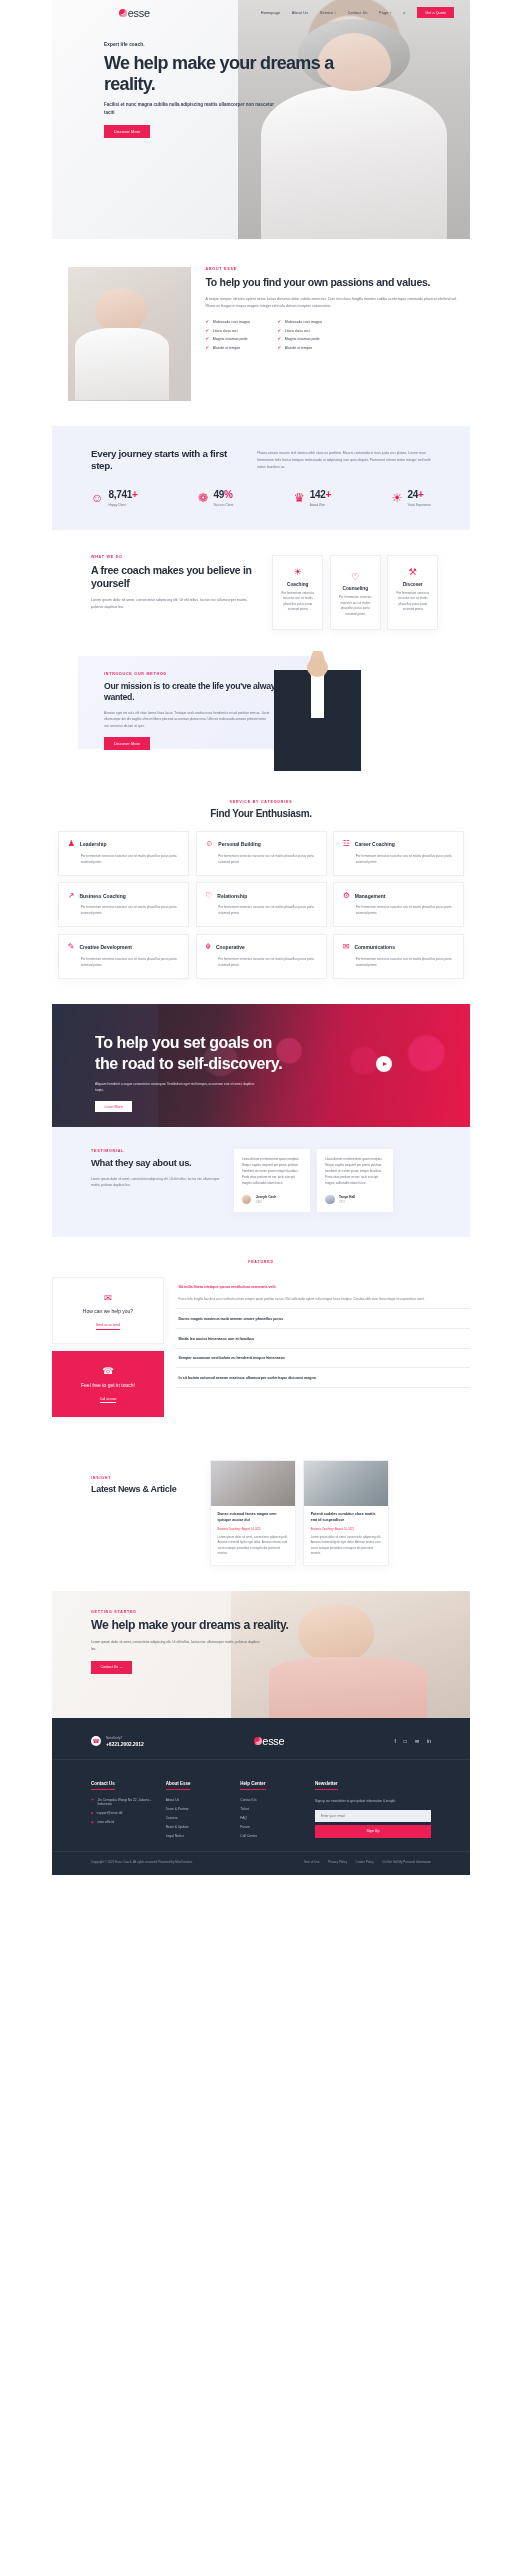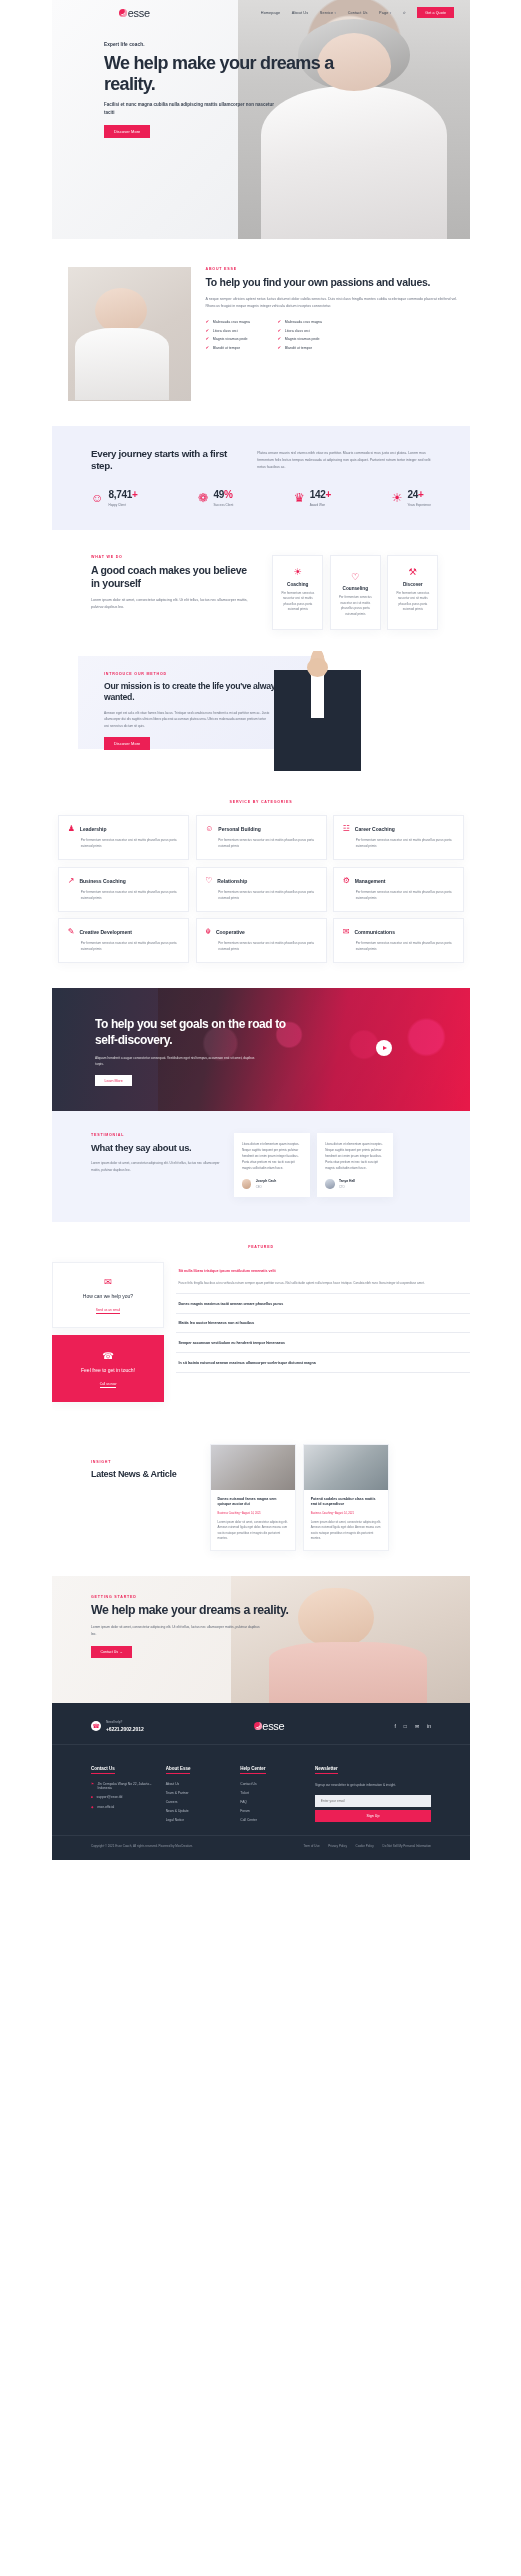--- a/index.html
+++ b/index.html
@@ -170,21 +170,21 @@
     position:absolute; right:0; top:0; width:312px; height:123px; opacity:.45;
     background:
       radial-gradient(circle at 20% 45%, #caa98f 0 6%, transparent 7%),
       radial-gradient(circle at 42% 38%, #e2c2a6 0 6%, transparent 7%),
       radial-gradient(circle at 66% 46%, #b98f72 0 6%, transparent 7%),
       radial-gradient(circle at 86% 40%, #d9b595 0 6%, transparent 7%),
       linear-gradient(120deg,#6b4b40,#8c6a56 50%,#47343a);
     mix-blend-mode:overlay;
   }
   .video-copy{ position:relative; z-index:2; padding:29px 0 0 43px; width:239px; }
-  .video-h{ font-size:12px; font-weight:700; color:#fff; line-height:1.3; letter-spacing:-0.4px; }
+  .video-h{ font-size:16px; font-weight:700; color:#fff; line-height:1.3; letter-spacing:-0.4px; }
   .video-p{ font-size:3.2px; color:rgba(255,255,255,.82); line-height:1.9; margin-top:6.5px; width:167px; }
   .btn-white{
     display:inline-block; background:#fff; color:#ec1f55; font-size:3.6px;
     padding:3.6px 9.4px; margin-top:8px; cursor:pointer;
   }
   .play{
     position:absolute; right:78px; top:52px; width:16px; height:16px;
     border-radius:50%; background:#fff; z-index:3;
     display:flex; align-items:center; justify-content:center;
   }
@@ -414,21 +414,21 @@
           <div class="stat-num"><span>24</span><em>+</em></div>
           <div class="stat-lbl">Years Experience</div>
         </div>
       </div>
     </div>
   </section>
 
   <section class="wwd">
     <div class="wwd-left">
       <div class="label-pink">WHAT WE DO</div>
-      <h2 class="h2">A good coach makes you believe in yourself</h2>
+      <h2 class="h2">A free coach makes you believe in yourself</h2>
       <p class="p-sm">Lorem ipsum dolor sit amet, consectetur adipiscing elit. Ut elit tellus, luctus nec ullamcorper mattis, pulvinar dapibus leo.</p>
     </div>
     <div class="wwd-cards">
       <div class="wwd-card">
         <div class="wwd-ico">☀</div>
         <div class="wwd-t">Coaching</div>
         <div class="wwd-p">Per fermentum senectus nascetur orci sit mattis phasellus purus porta euismod primis</div>
       </div>
       <div class="wwd-card tall">
         <div class="wwd-ico">♡</div>
@@ -448,20 +448,21 @@
       <div class="label-pink">INTRODUCE OUR METHOD</div>
       <h2 class="mission-h">Our mission is to create the life you've always wanted.</h2>
       <p class="mission-p">Aenean eget est ad a elit vitae fames litora lacus. Tristique sed conubia nunc hendrerit a mi ad porttitor sem ac. Justo ullamcorper dui dis sagittis ultrices libero placerat accumsan platea urna. Ultrices malesuada aenean pretium tortor orci senectus dictum sit quis.</p>
       <span class="btn-pink">Discover More</span>
     </div>
     <div class="mission-man"></div>
   </section>
 
   <section class="svc">
     <div class="label-pink">SERVICE BY CATEGORIES</div>
+    <h2 class="svc-h">Find Your Enthusiasm.</h2>
     <div class="svc-grid">
       <div class="svc-card">
         <div class="svc-head">
             <span class="svc-ico">♟</span>
             <span class="svc-t">Leadership</span>
           </div>
         <div class="svc-p">Per fermentum senectus nascetur orci sit mattis phasellus purus porta euismod primis</div>
       </div>
       <div class="svc-card">
         <div class="svc-head">

